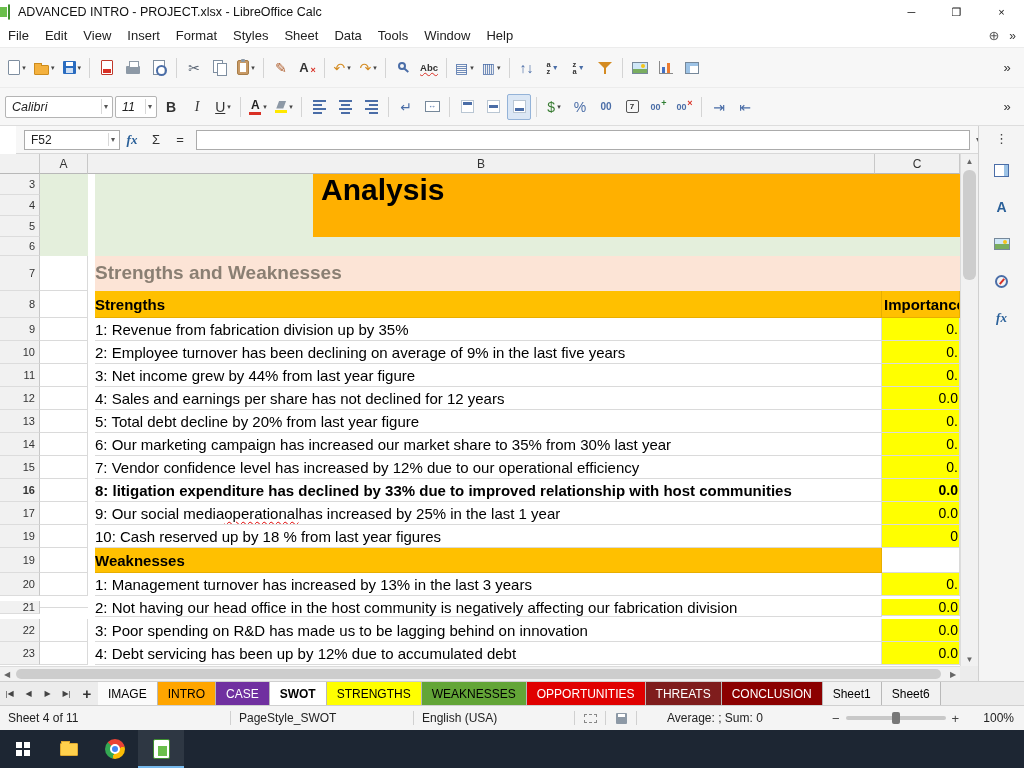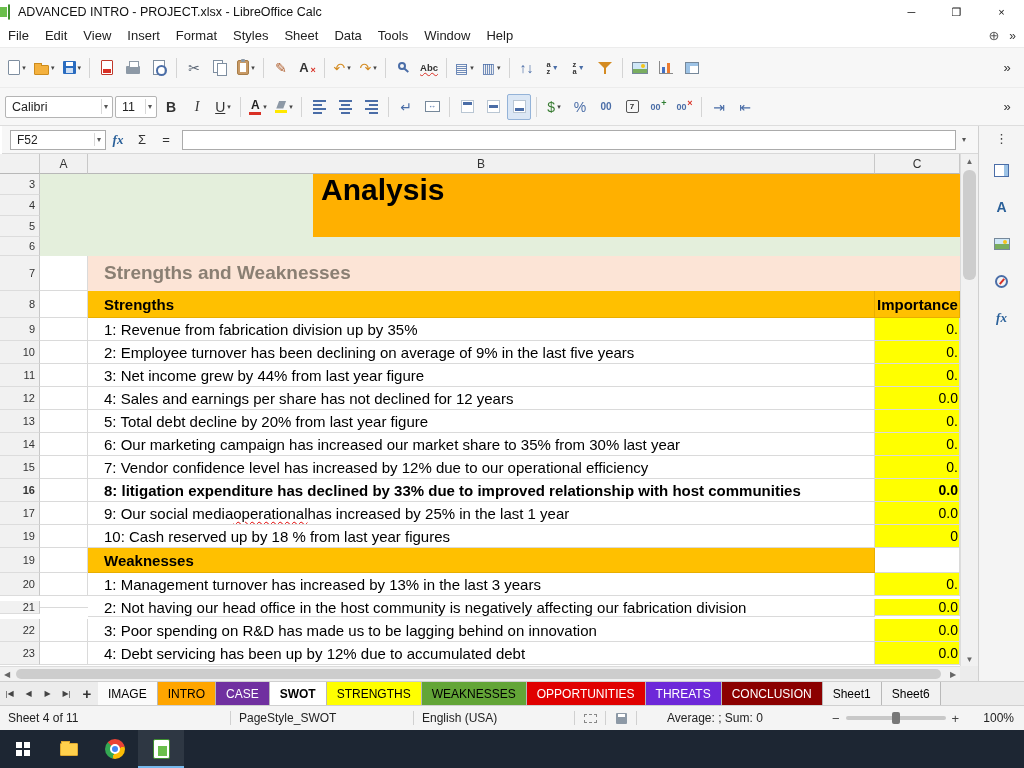--- a/index.html
+++ b/index.html
@@ -23,21 +23,21 @@
   .tb-std { top:48px; height:40px; border-bottom:1px solid #ececec; }
   .tb-fmt { top:88px; height:38px; border-bottom:1px solid #dddddd; }
   .tbtn { height:26px; min-width:24px; padding:0 3px; display:inline-flex; align-items:center; justify-content:center; margin:1px; border-radius:2px; position:relative; }
   .selbtn { background:#dbe7f5; border:1px solid #94b3d8; }
   .tsep { width:1px; height:20px; background:#d4d4d4; margin:0 4px; display:inline-block; }
   .tglyph { font-size:14px; line-height:1; color:#333; }
   .tglyph.fb { font-weight:700; } .tglyph.fi { font-style:italic; font-family:"Liberation Serif",serif; } .tglyph.fu { text-decoration:underline; }
   .tglyph.sm { font-size:10px; font-weight:700; }
   .drop { font-size:7px; color:#444; margin-left:2px; }
   .overflowbtn { margin-left:auto; color:#333; font-size:13px; }
-  .combo { background:#fff; border:1px solid #b4b4b4; height:22px; justify-content:space-between; padding:0 2px 0 6px; border-radius:2px; }
+  .combo { background:#fff; border:1px solid #b4b4b4; height:22px; justify-content:space-between; padding:0 2px 0 6px; border-radius:2px;font-style:italic; }
   .combotext { font-size:12.5px; color:#222; }
   .combobtn { font-size:8px; color:#555; border-left:1px solid #d8d8d8; padding:3px 2px; }
   .iconwrap { display:inline-flex; align-items:center; }
 
   
   .ci-page { width:12px; height:15px; background:#fff; border:1px solid #7e8ea0; border-radius:1px; }
   .ci-pdf { width:12px; height:15px; background:#fff; border:1px solid #c0392b; border-radius:1px; position:relative; }
   .ci-pdf::after { content:""; position:absolute; left:1px; right:1px; bottom:1px; height:4px; background:#d93025; }
   .ci-folder { width:15px; height:10px; background:#f4b13e; border:1px solid #cd8c1d; border-radius:1px; position:relative; margin-top:4px; }
   .ci-folder::before { content:""; position:absolute; top:-3px; left:-1px; width:6px; height:2px; background:#f4b13e; border:1px solid #cd8c1d; border-bottom:none; }
@@ -84,39 +84,39 @@
   .ci-va span { position:absolute; left:1px; right:1px; height:3px; background:#4a6da7; }
   .va-t span { top:1px; } .va-m span { top:4px; } .va-b span { bottom:1px; }
   .ci-merge { width:15px; height:11px; border:1px solid #76889a; position:relative; background:#fff; }
   .ci-merge::after { content:"↔"; position:absolute; left:0; right:0; top:-1px; text-align:center; font-size:8px; color:#4a6da7; }
   .ci-datebox { width:13px; height:13px; border:1.5px solid #555; display:inline-flex; align-items:center; justify-content:center; font-size:8px; font-weight:700; color:#333; border-radius:2px; }
   .ci-decadd,.ci-decdel { font-size:9px; font-weight:700; color:#4a6da7; position:relative; padding-right:5px; }
   .ci-decadd::after { content:"+"; position:absolute; right:-1px; top:-4px; font-size:9px; color:#2e7d32; }
   .ci-decdel::after { content:"×"; position:absolute; right:-1px; top:-4px; font-size:9px; color:#d93025; }
 
   
-  .formulabar { position:absolute; top:126px; left:2px; width:978px; height:28px; background:#f7f7f7; display:flex; align-items:center; padding:0 8px; border-bottom:1px solid #d8d8d8; }
+  .formulabar { position:absolute; top:126px; left:16px; width:978px; height:28px; background:#f7f7f7; display:flex; align-items:center; padding:0 8px; border-bottom:1px solid #d8d8d8; }
   .namebox { width:96px; height:20px; background:#fff; border:1px solid #ababab; display:flex; align-items:center; justify-content:space-between; padding:0 2px 0 6px; font-size:12px; color:#222; }
   .nbarrow { font-size:8px; color:#555; border-left:1px solid #d8d8d8; padding:2px 2px; }
   .fbtn { width:24px; text-align:center; font-size:13px; color:#333; }
   .fx { font-family:"Liberation Serif",serif; font-style:italic; font-weight:700; color:#2a6099; }
   .formulainput { flex:1; height:20px; border:1px solid #ababab; background:#fff; margin-left:4px; font-size:12px; padding:0 4px; font-family:inherit; }
   .expand { font-size:8px; width:16px; color:#555; }
 
   
   .sheetwrap { position:absolute; top:154px; left:0; width:960px; height:512px; }
   .colheaders { display:flex; height:20px; background:#f1f1f1; }
   .chcorner { width:40px; flex:none; border-right:1px solid #c8c8c8; border-bottom:1px solid #b8b8b8; background:#f1f1f1; }
   .chead { border-right:1px solid #c8c8c8; border-bottom:1px solid #b8b8b8; display:flex; align-items:center; justify-content:center; font-size:12px; color:#333; flex:none; }
   .grid { position:relative; width:960px; height:492px; overflow:hidden; background:#fff; }
   .grow { display:flex; }
   .rowhead { width:40px; flex:none; background:#f1f1f1; border-right:1px solid #c8c8c8; border-bottom:1px solid #dcdcdc; font-size:11px; color:#333; display:flex; align-items:center; justify-content:flex-end; padding-right:4px; }
   .cell { border-right:1px solid #dadada; border-bottom:1px solid #dadada; overflow:hidden; white-space:nowrap; display:flex; align-items:center; background:#fff; }
   .ca { width:48px; flex:none; }
-  .cb { width:787px; flex:none; padding-left:16px; font-size:15px; color:#000; }
+  .cb { width:787px; flex:none; padding-left:0; font-size:15px; color:#000;margin-left:7px; }
   .cc { flex:1; font-size:14px; justify-content:flex-end; padding-right:1px; color:#000; }
   .band { background:var(--band-bg); border-color:var(--band-bg); }
   .peach { background:var(--section-bg); border-color:var(--section-bg); }
   .orange { background:var(--header-bg); border-color:#e8ae00; }
   .yellow { background:var(--value-bg); }
   .sectiontext { font-size:19px; font-weight:700; color:#8a7f73; }
   .hdr { font-weight:700; font-size:15px; }
   .cc.hdr { justify-content:flex-start; padding-left:2px; }
   .misspell { text-decoration:underline wavy #e00000 1px; text-underline-offset:2px; }
   .titleblock { position:absolute; top:0; left:313px; width:647px; height:63px; background:var(--title-bg); z-index:2; padding-left:8px; overflow:hidden; }
@@ -616,21 +616,21 @@
     <span class="tabnav">▶|</span>
     <span class="addsheet">+</span>
     <span id="tabs" style="display:flex;height:100%">
         <span class="tab" style="background: rgb(251, 251, 251); color: rgb(0, 0, 0);">IMAGE</span>
         <span class="tab" style="background: rgb(255, 165, 0); color: rgb(0, 0, 0);">INTRO</span>
         <span class="tab" style="background: rgb(112, 48, 160); color: rgb(255, 255, 255);">CASE</span>
         <span class="tab active" style="background: rgb(255, 255, 255); color: rgb(0, 0, 0);">SWOT</span>
         <span class="tab" style="background: rgb(255, 255, 0); color: rgb(0, 0, 0);">STRENGTHS</span>
         <span class="tab" style="background: rgb(99, 165, 55); color: rgb(0, 0, 0);">WEAKNESSES</span>
         <span class="tab" style="background: rgb(224, 0, 0); color: rgb(255, 255, 255);">OPPORTUNITIES</span>
-        <span class="tab" style="background: #6d28d9; color: rgb(255, 255, 255);">THREATS</span>
+        <span class="tab" style="background: #7f1d1d; color: rgb(255, 255, 255);">THREATS</span>
         <span class="tab" style="background: rgb(139, 0, 0); color: rgb(255, 255, 255);">CONCLUSION</span>
         <span class="tab" style="background: rgb(242, 242, 242); color: rgb(0, 0, 0);">Sheet1</span>
         <span class="tab" style="background: rgb(242, 242, 242); color: rgb(0, 0, 0);">Sheet6</span>
       </span>
   </div>
 
   <div class="statusbar">
     <span class="sseg s1">Sheet 4 of 11</span>
     <span class="sdiv"></span>
     <span class="sseg s2">PageStyle_SWOT</span>

